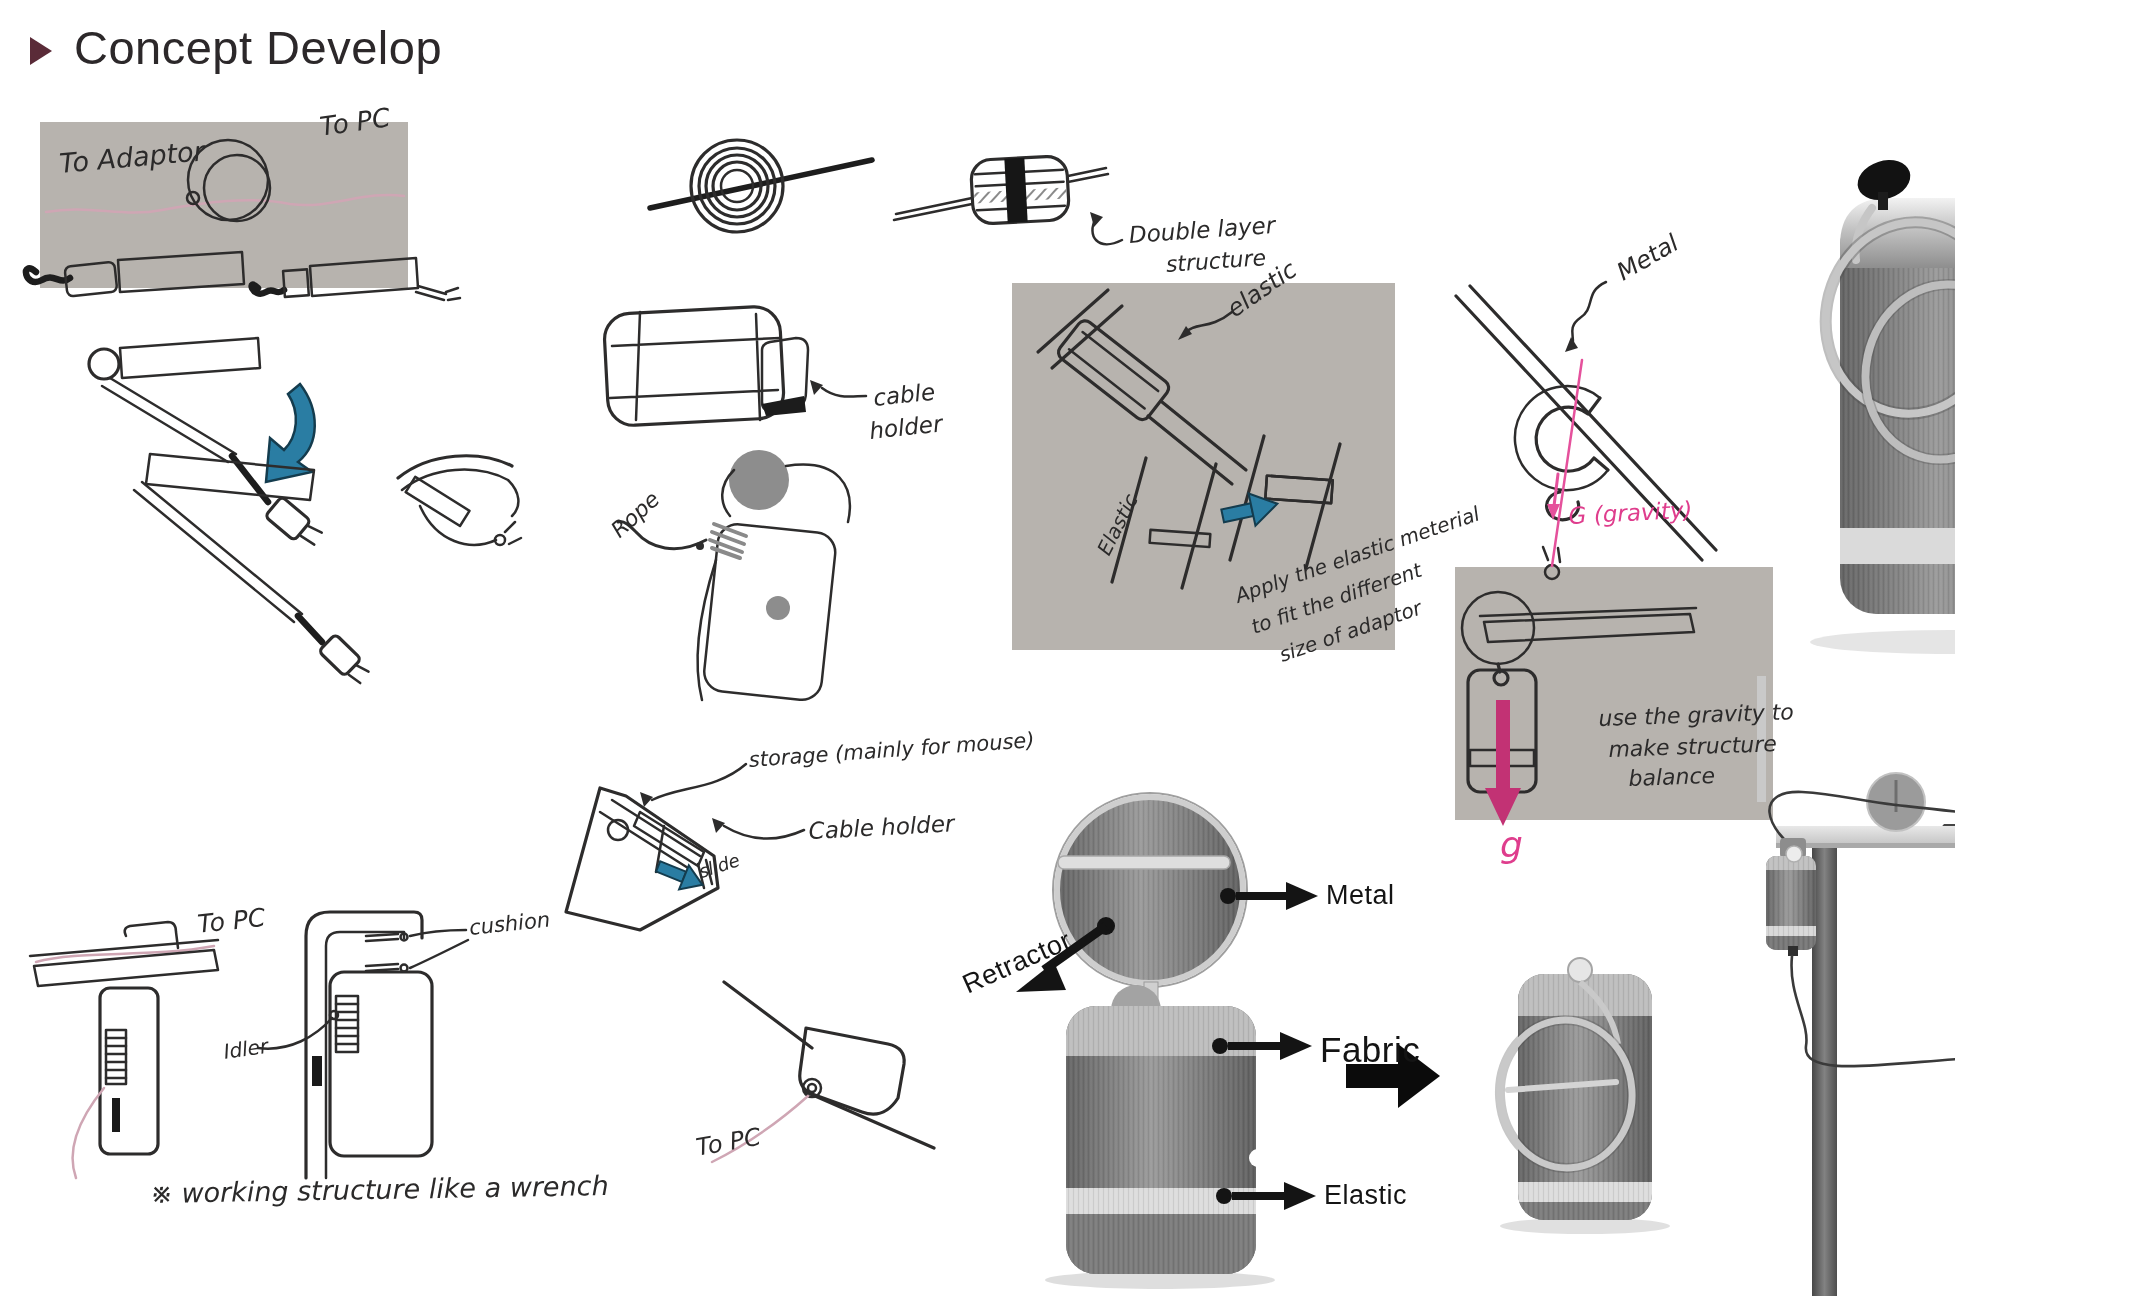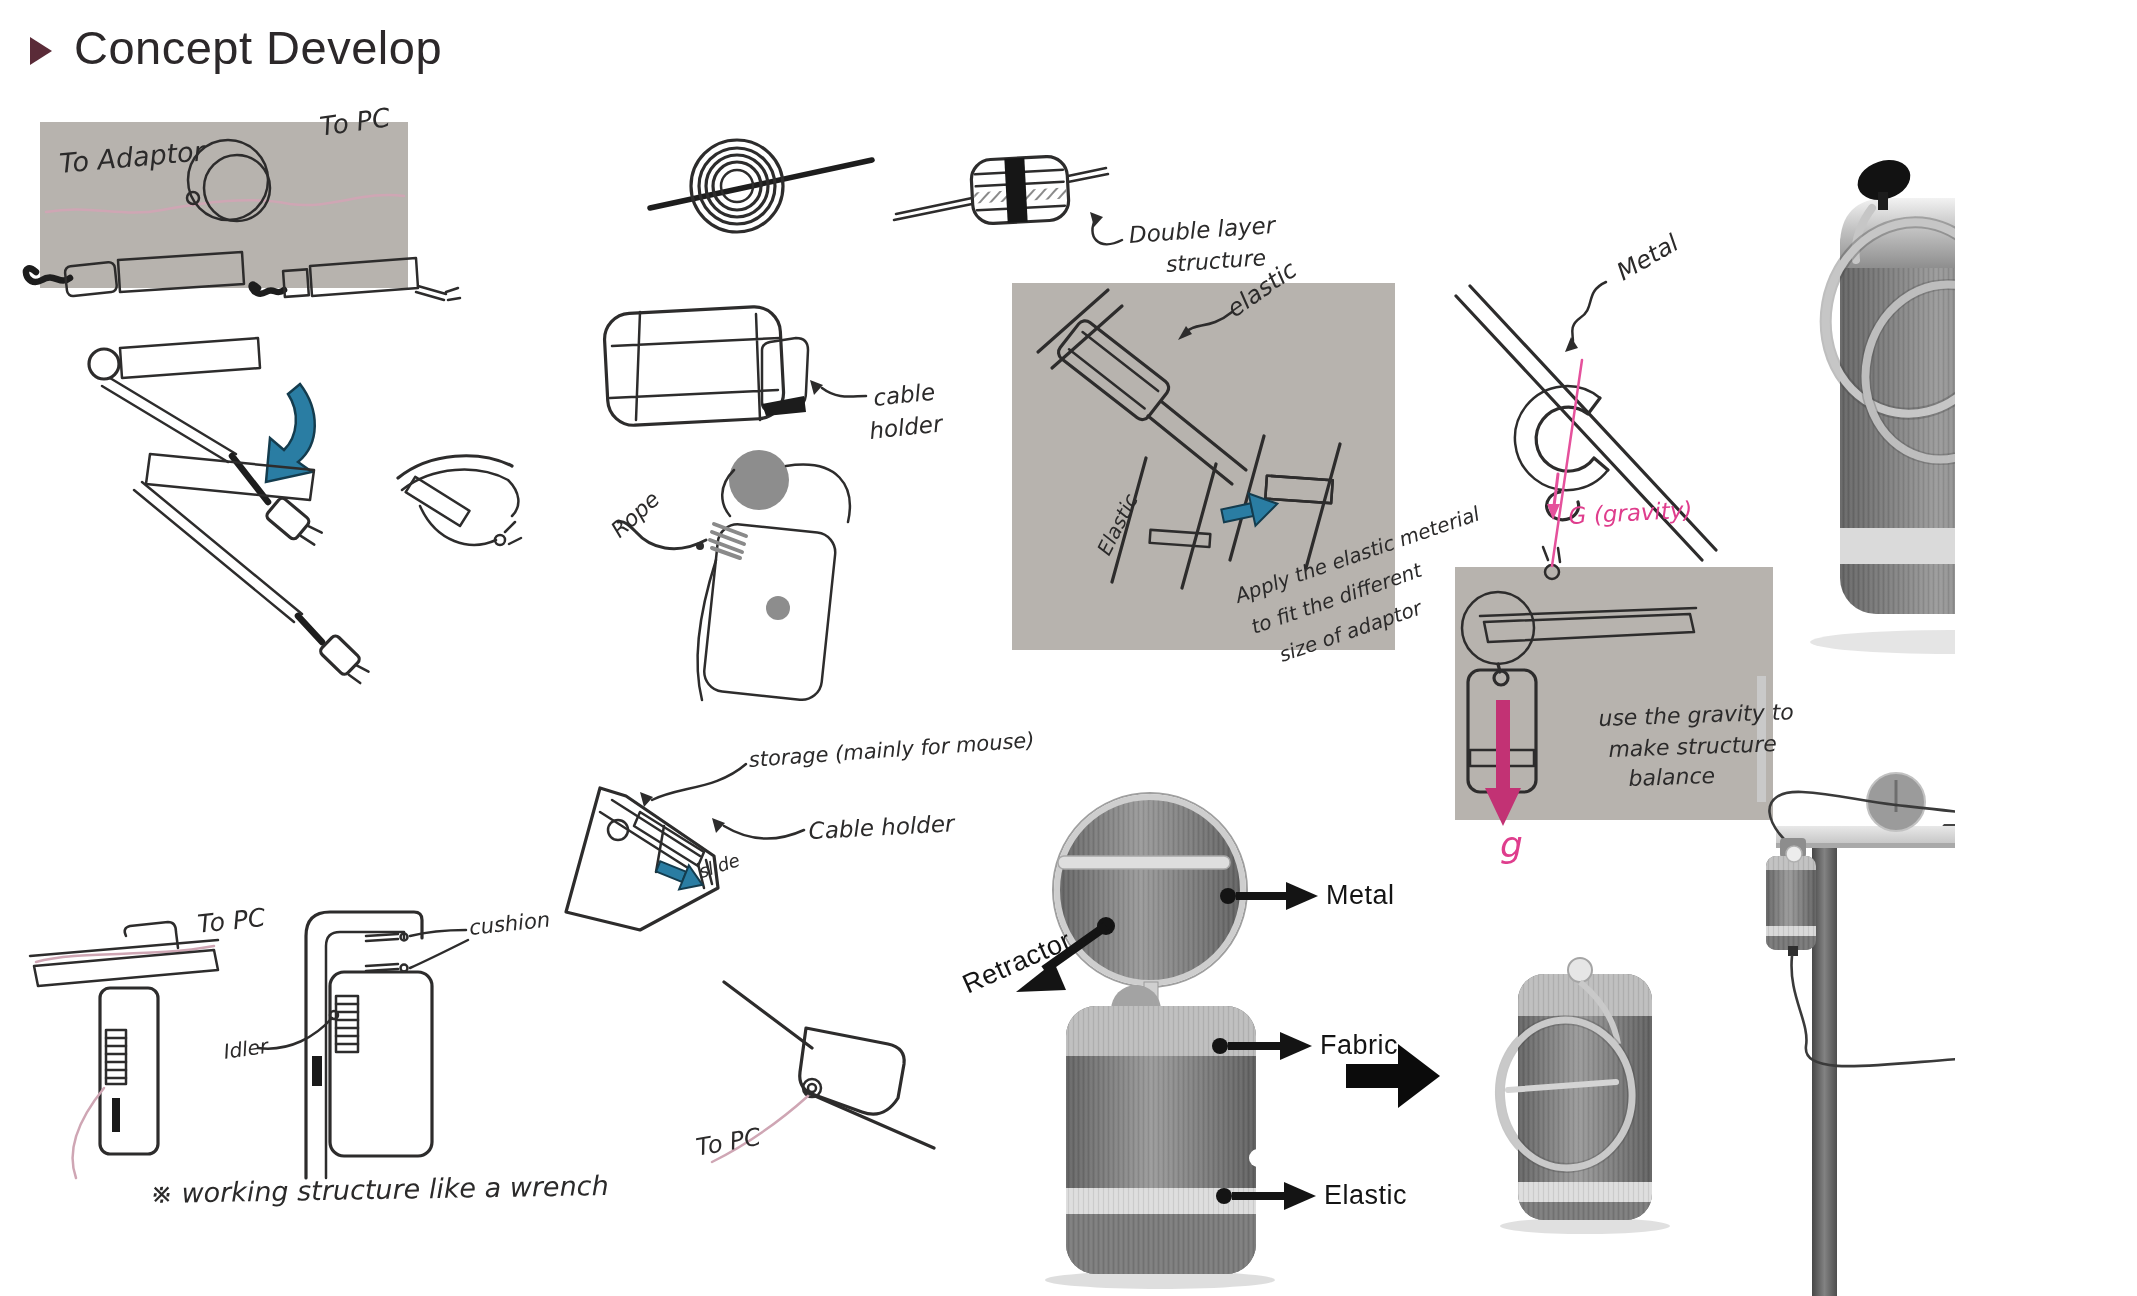--- a/index.html
+++ b/index.html
@@ -401,16 +401,16 @@
 <div class="txt hw" style="left:808px;top:818px;font-size:23px;transform:rotate(-3deg);">Cable holder</div>
 <div class="txt hw" style="left:696px;top:862px;font-size:18px;transform:rotate(-18deg);">slide</div>
 <div class="txt hw" style="left:196px;top:910px;font-size:25px;transform:rotate(-6deg);">To PC</div>
 <div class="txt hw" style="left:468px;top:916px;font-size:21px;transform:rotate(-6deg);">cushion</div>
 <div class="txt hw" style="left:222px;top:1040px;font-size:20px;transform:rotate(-8deg);">Idler</div>
 <div class="txt hw" style="left:150px;top:1178px;font-size:27px;transform:rotate(-1deg);">※ working structure like a wrench</div>
 <div class="txt hw" style="left:694px;top:1134px;font-size:24px;transform:rotate(-10deg);">To PC</div>
 
 <div class="txt lbl" style="left:1326px;top:880px;font-size:27px;">Metal</div>
 <div class="txt lbl" style="left:958px;top:972px;font-size:27px;transform:rotate(-24deg);">Retractor</div>
-<div class="txt lbl" style="left:1320px;top:1030px;font-size:27px;">Fabric</div>
+<div class="txt lbl" style="left:1320px;top:1030px;font-size:35px;">Fabric</div>
 <div class="txt lbl" style="left:1324px;top:1180px;font-size:27px;">Elastic</div>
 
 </div>
 
 </body></html>

